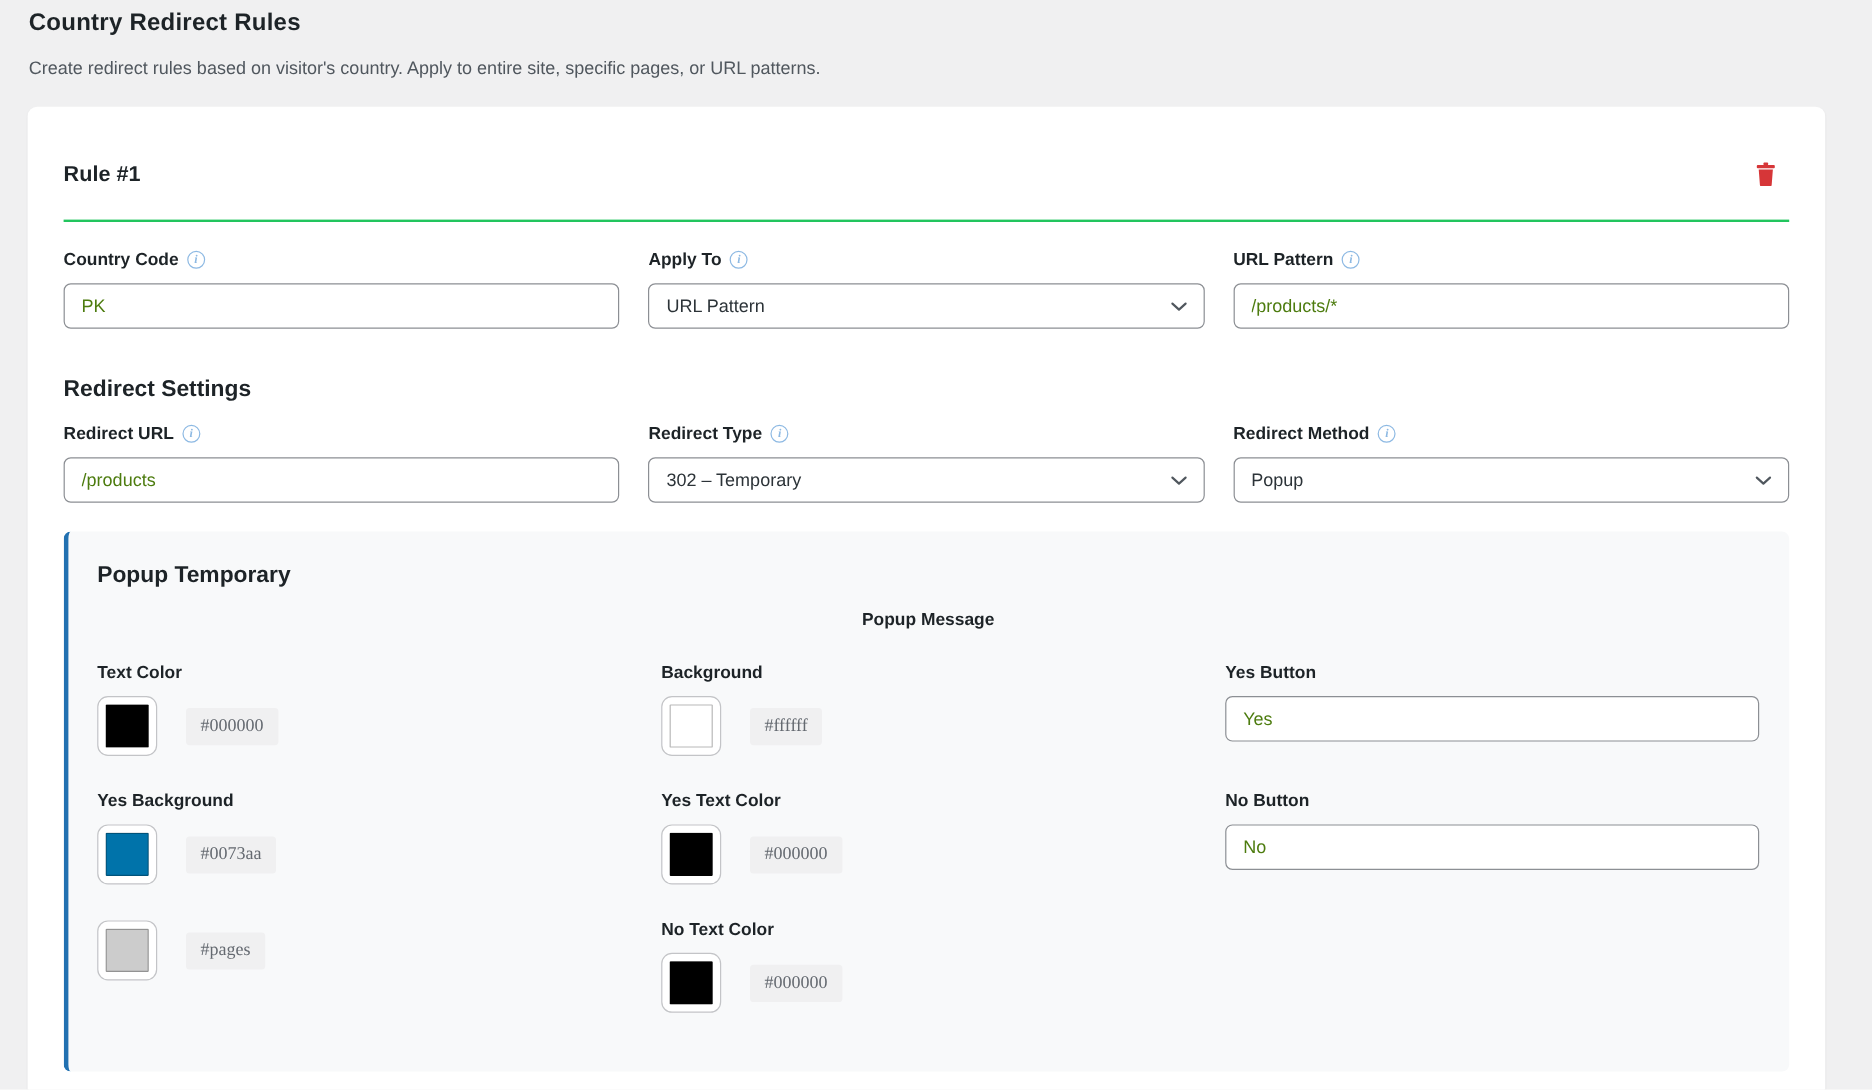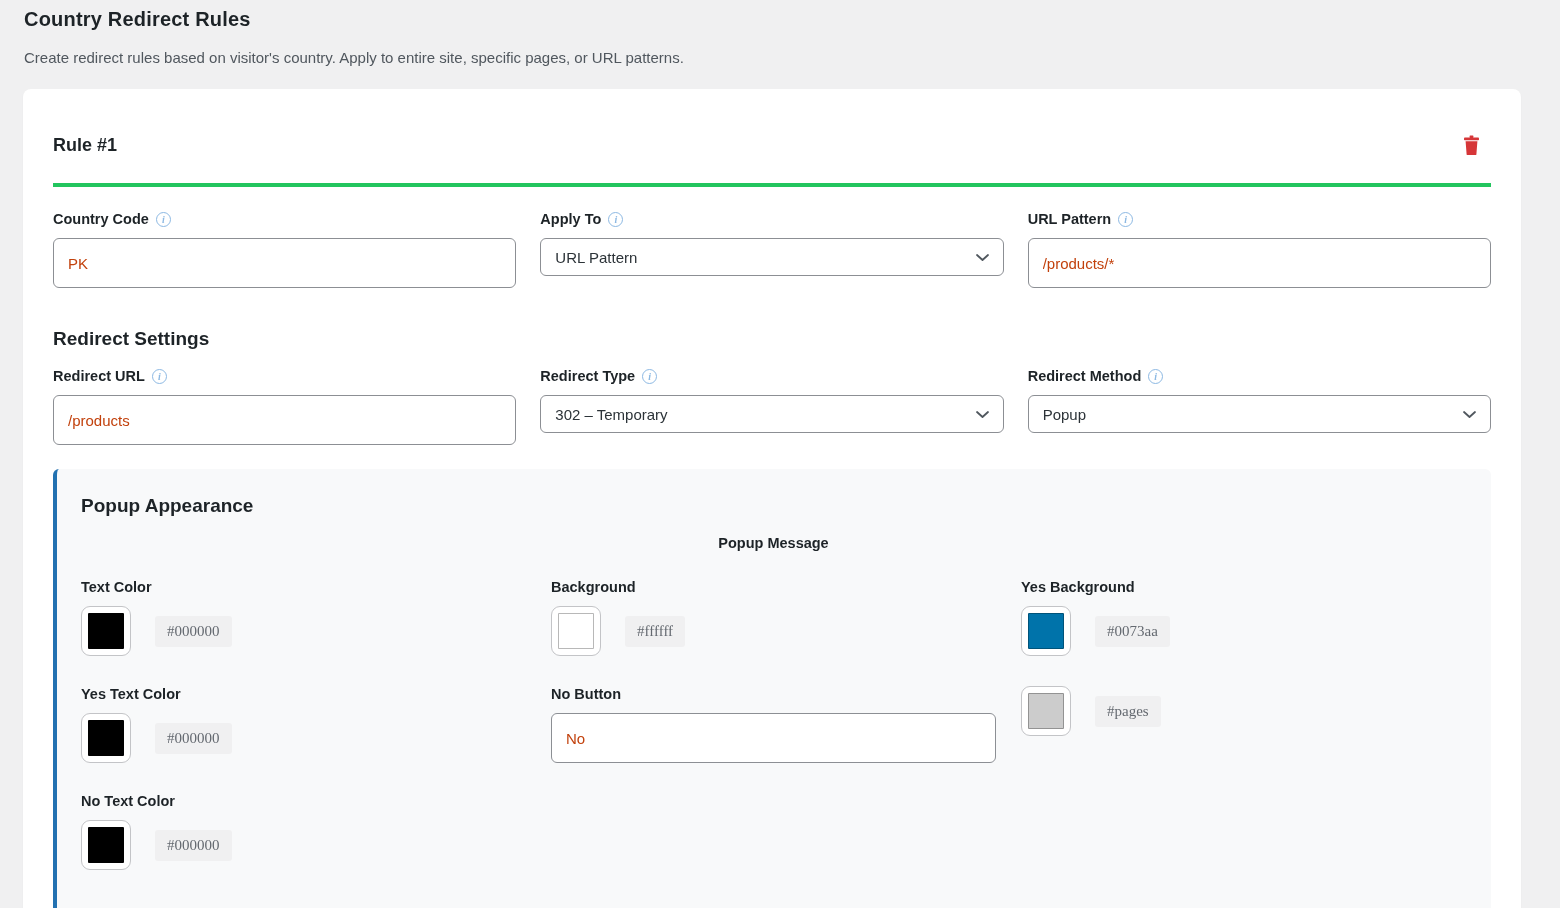--- a/index.html
+++ b/index.html
@@ -20,41 +20,41 @@
     margin: 23px 39px 0 23px;
     background: #ffffff;
     border-radius: 8px;
     padding: 30px 30px 60px 30px;
     box-shadow: 0 1px 2px rgba(0,0,0,0.04);
     height: 900px;
   }
   .rule-header {
     display: flex; align-items: center; justify-content: space-between;
     padding: 14px 0 26px 0;
-    border-bottom: 4px solid #22c55e;
+    border-bottom: 2px solid #22c55e;
   }
   .rule-title { font-size: 18px; font-weight: 700; }
   .delete-btn { background: none; border: none; cursor: pointer; padding: 2px; margin-right: 8px; line-height: 0; }
 
   
   .grid-3 { display: grid; grid-template-columns: repeat(3, 1fr); column-gap: 24px; }
   .fields-row { margin-top: 24px; }
-  .label-row { display: flex; align-items: center; gap: 7px; margin-bottom: 11px; }
+  .label-row { display: flex; gap: 7px; margin-bottom: 11px; }
   .field-label { font-size: 14.5px; font-weight: 700; color: #1d2327; }
   .info-badge {
     width: 15px; height: 15px; border-radius: 50%;
     border: 1px solid #8db9e3; color: #8db9e3;
     font-size: 10px; font-style: italic; font-weight: 700;
     display: inline-flex; align-items: center; justify-content: center;
     font-family: "Liberation Serif", serif;
   }
   .text-input {
-    width: 100%; height: 50px;
+    width: 100%; height: 38px;
     border: 1px solid #8c8f94; border-radius: 6px;
-    padding: 0 14px; font-size: 15px; color: #c2410c;
+    padding: 0 14px; font-size: 15px; color: #4d7c0f;
     background: #ffffff; outline: none;
     font-family: "Liberation Sans", sans-serif;
   }
   .select {
     position: relative; width: 100%; height: 38px;
     border: 1px solid #8c8f94; border-radius: 6px;
     background: #ffffff; cursor: pointer;
     display: flex; align-items: center;
     padding: 0 40px 0 14px; font-size: 15px; color: #2c3338;
   }
@@ -176,21 +176,21 @@
       <div class="select">
         <span>Popup</span>
         <svg class="chev" width="15" height="13" viewBox="0 0 15 13">
             <path d="M2 4 l5.5 5 L13 4" stroke="#50575e" stroke-width="1.8" fill="none" stroke-linecap="round" stroke-linejoin="round"></path>
           </svg>
       </div>
     </div>
   </div>
 
   <div class="popup-box">
-    <h3 class="popup-title">Popup Appearance</h3>
+    <h3 class="popup-title">Popup Temporary</h3>
 
     <div class="popup-msg-label">Popup Message</div>
 
     <div class="popup-grid">
 
       <div class="field">
         <div class="label-row">
           <span class="field-label">Text Color</span>
         </div>
         <div class="swatch-row">
@@ -206,20 +206,26 @@
           <span class="field-label">Background</span>
         </div>
         <div class="swatch-row">
           <button class="swatch">
             <span class="swatch-inner" style="background-color: rgb(255, 255, 255);"></span>
           </button>
           <span class="hex-chip">#ffffff</span>
         </div>
       </div>
 
+      <div class="field">
+        <div class="label-row">
+          <span class="field-label">Yes Button</span>
+        </div>
+        <input class="text-input" type="text" value="Yes" style="">
+      </div>
 
       <div class="field">
         <div class="label-row">
           <span class="field-label">Yes Background</span>
         </div>
         <div class="swatch-row">
           <button class="swatch">
             <span class="swatch-inner" style="background-color: rgb(0, 115, 170);"></span>
           </button>
           <span class="hex-chip">#0073aa</span>

